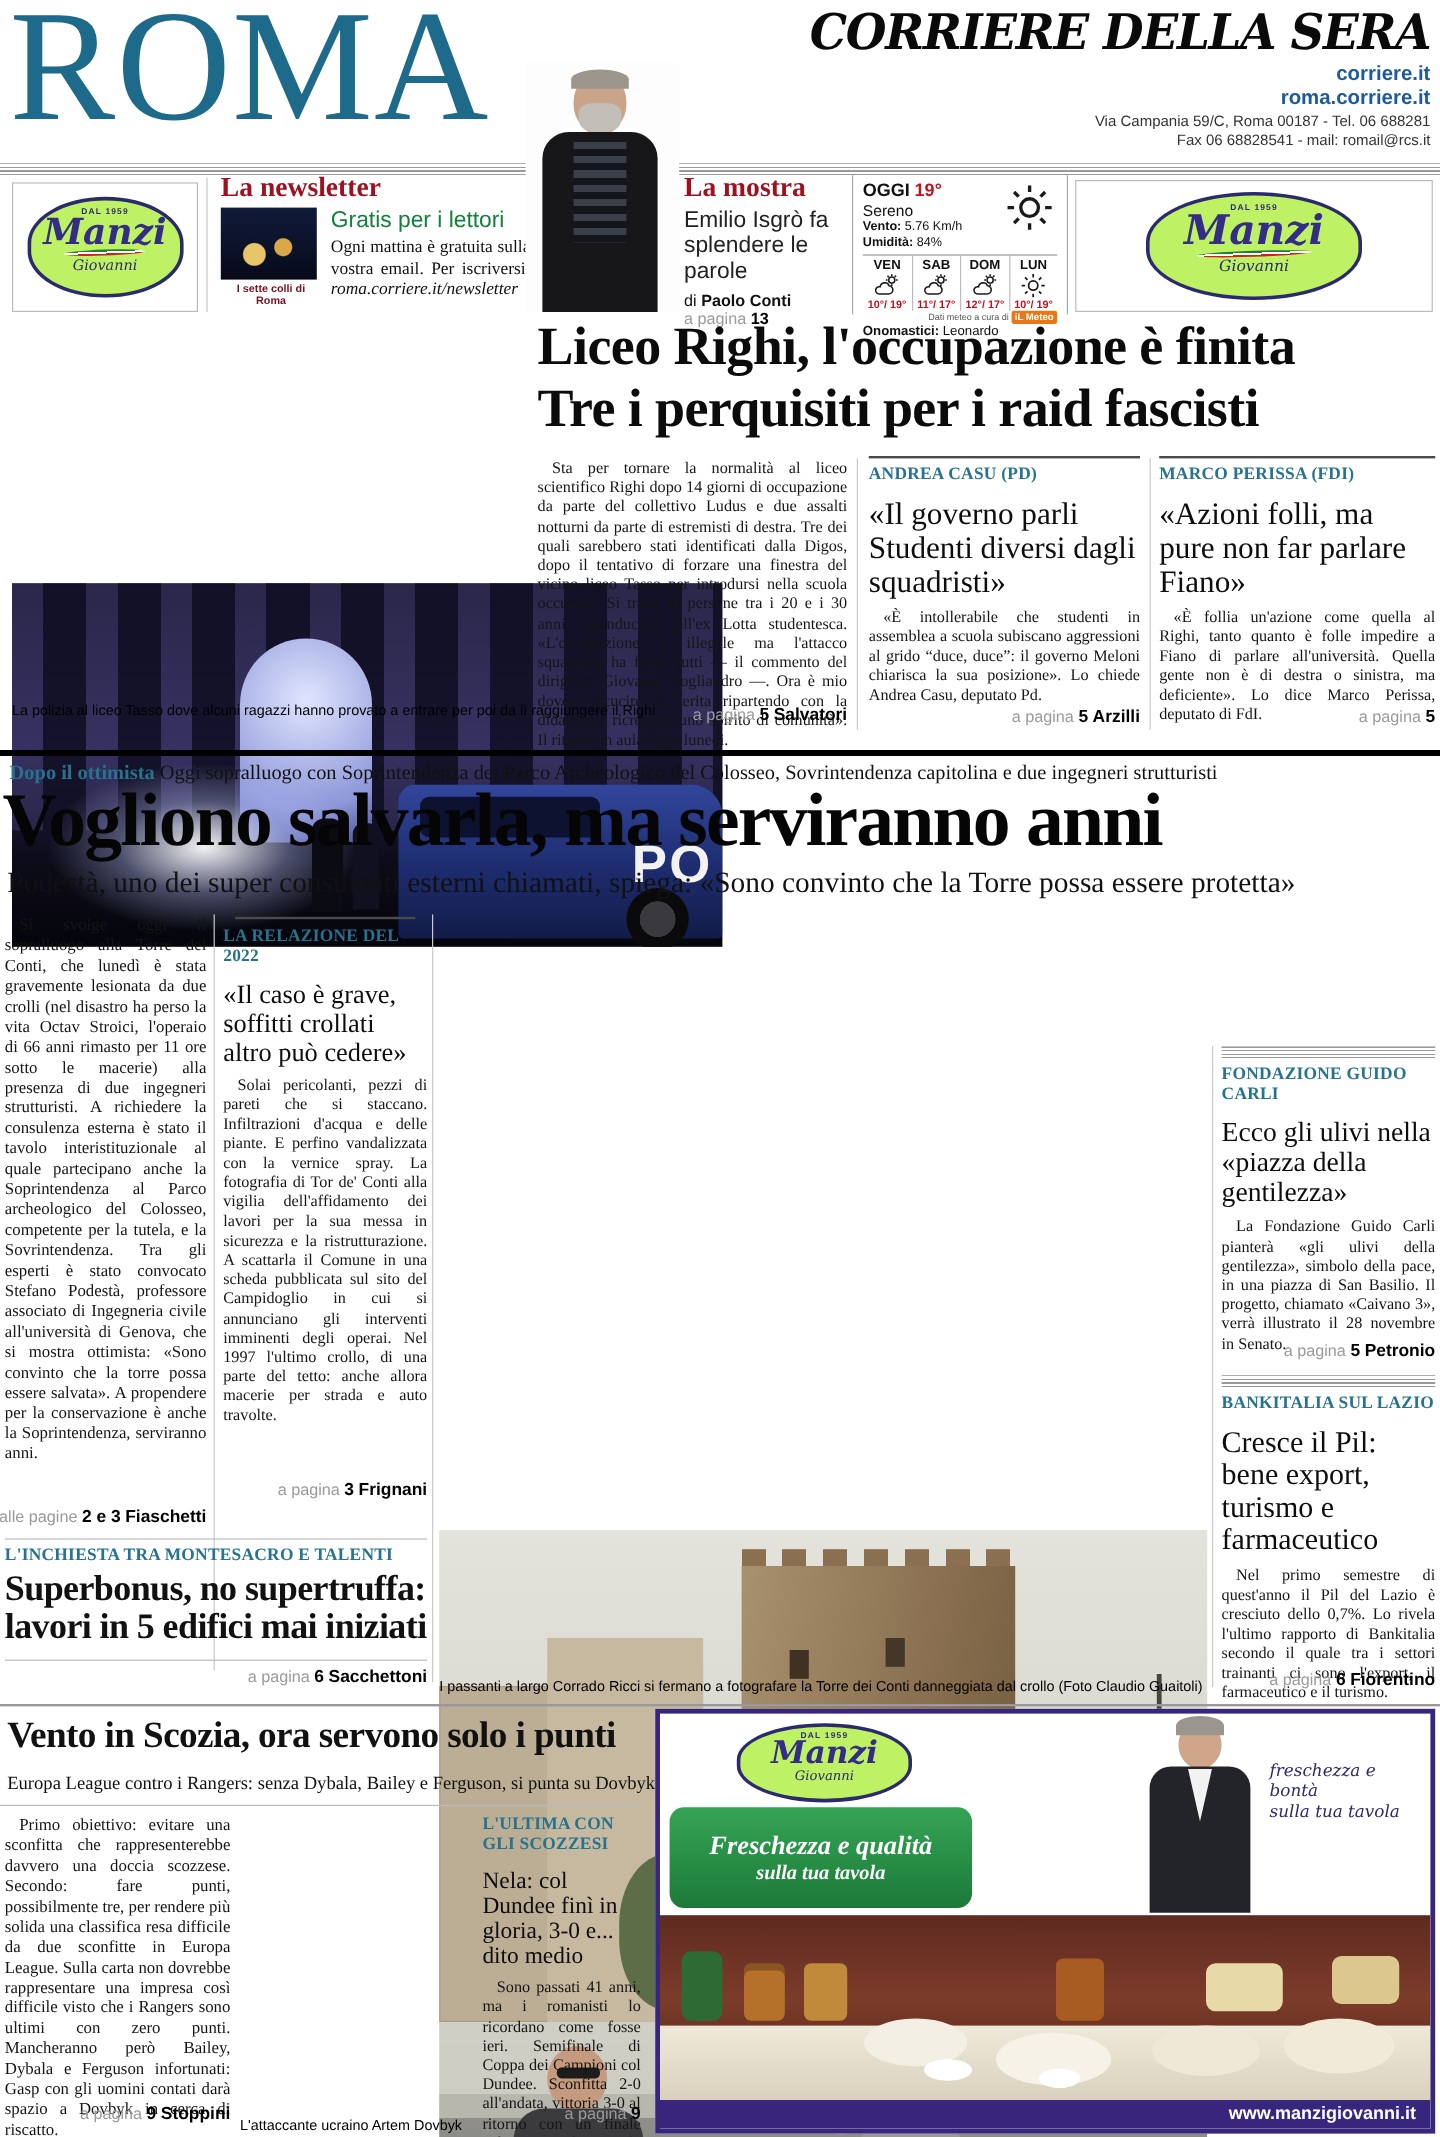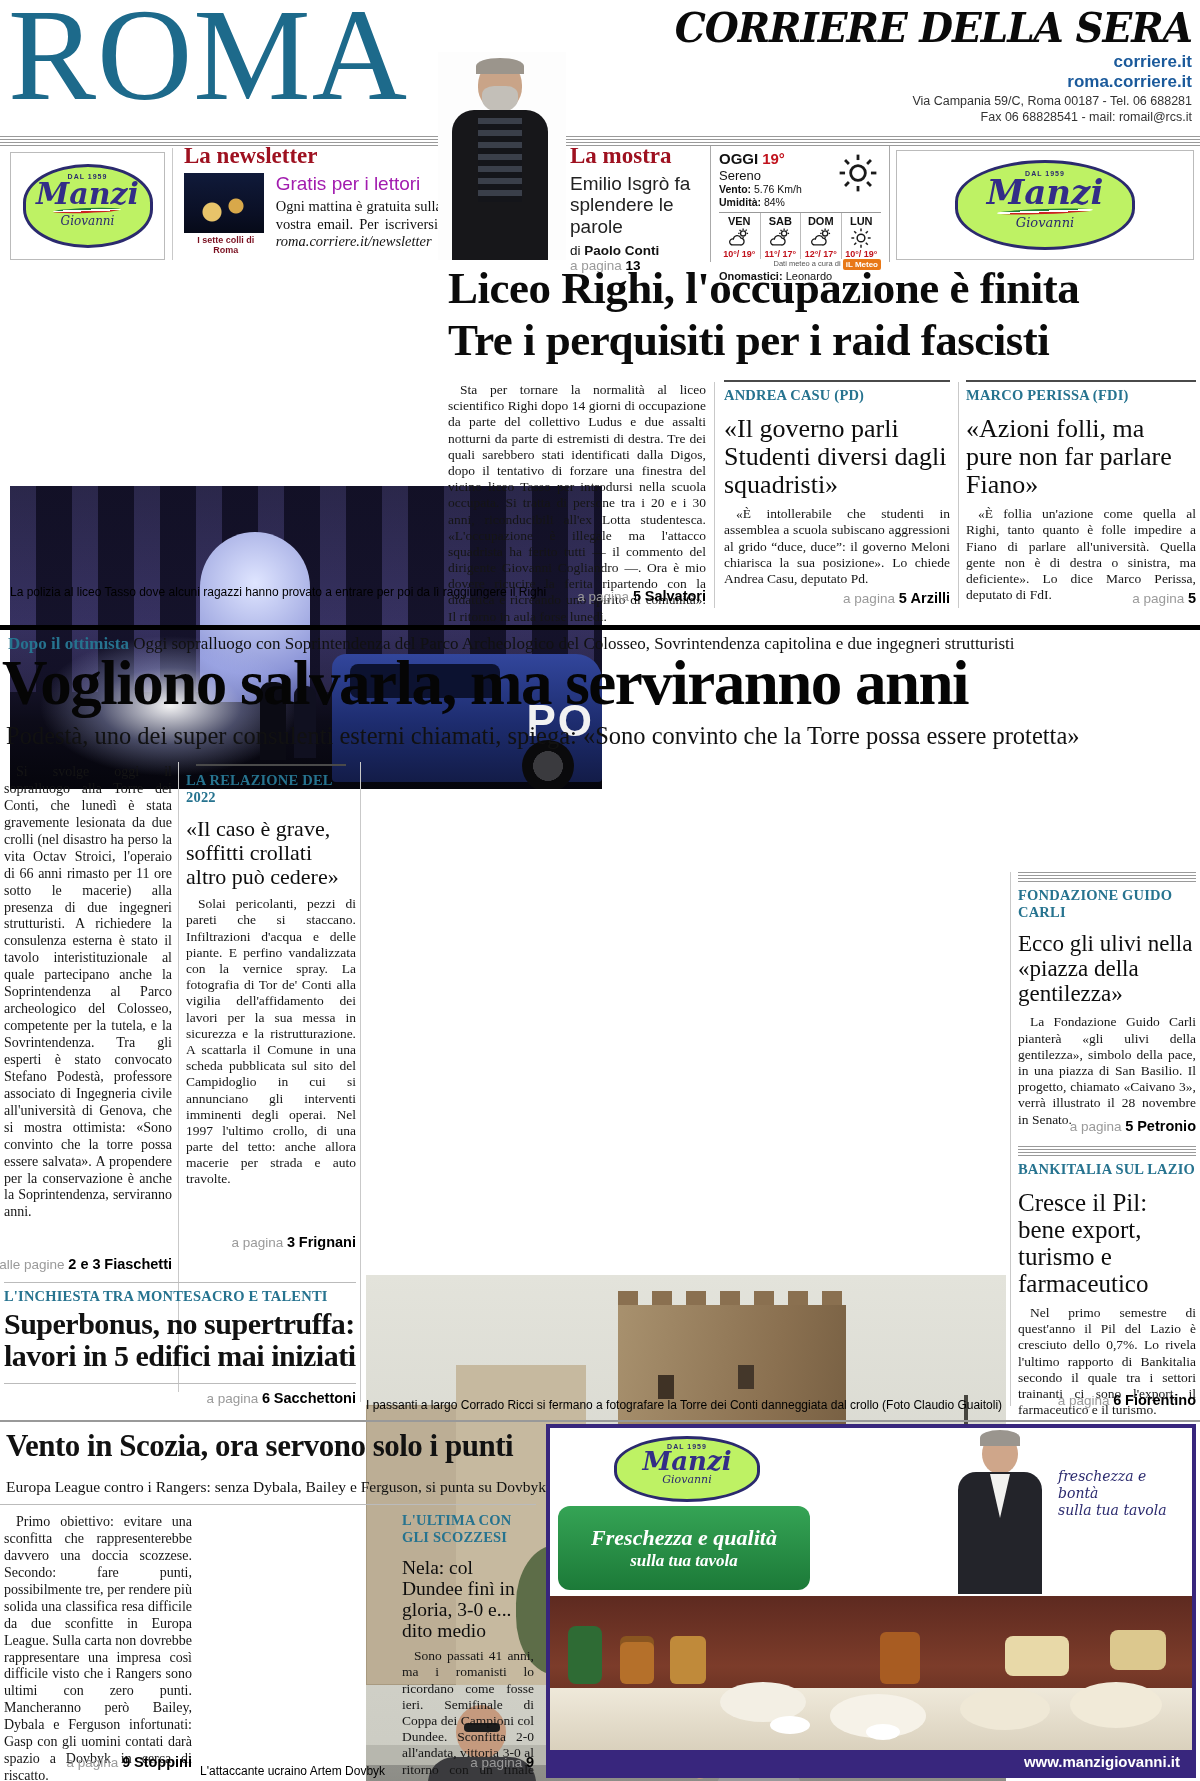--- a/index.html
+++ b/index.html
@@ -144,21 +144,21 @@
     <div class="kred">La newsletter</div>
     <div style="display:flex;gap:8px;margin-top:6px;">
       <div>
         <div class="ph" style="width:80px;height:60px;background:
              radial-gradient(circle at 35% 65%, #e8c46a 0 9px, transparent 10px),
              radial-gradient(circle at 65% 55%, #d8a84a 0 7px, transparent 8px),
              linear-gradient(180deg,#101a3a,#0a0f24 70%,#060a18);"></div>
         <div class="sans" style="font-size:9px;font-weight:bold;color:#7a1020;text-align:center;margin-top:2px;">I sette colli di Roma</div>
       </div>
       <div style="width:168px;">
-        <div class="sans" style="font-size:19px;color:#a21caf;font-weight:300;">Gratis per i lettori</div>
+        <div class="sans" style="font-size:19px;color:#15803d;font-weight:300;">Gratis per i lettori</div>
         <div style="font-size:14.5px;line-height:1.22;margin-top:3px;text-align:justify;">
           <span>Ogni mattina è gratuita sulla vostra email. Per iscriversi: </span><i>roma.corriere.it/newsletter</i>
         </div>
       </div>
     </div>
   </div>
 
   <div class="abs" style="left:570px;top:144px;width:136px;">
     <div class="kred">La mostra</div>
     <div class="sans" style="font-size:19px;font-weight:300;color:#222;line-height:1.12;margin-top:6px;">Emilio Isgrò fa splendere le parole</div>

